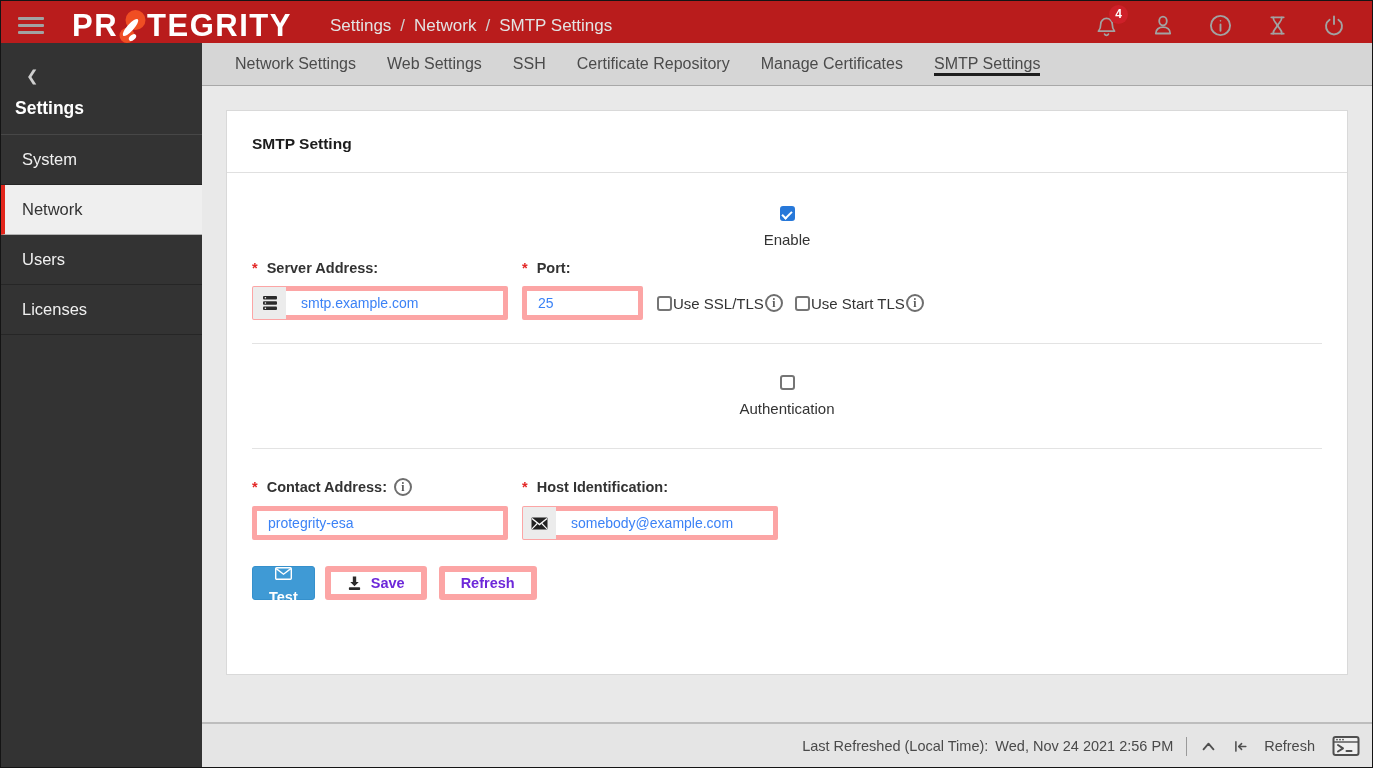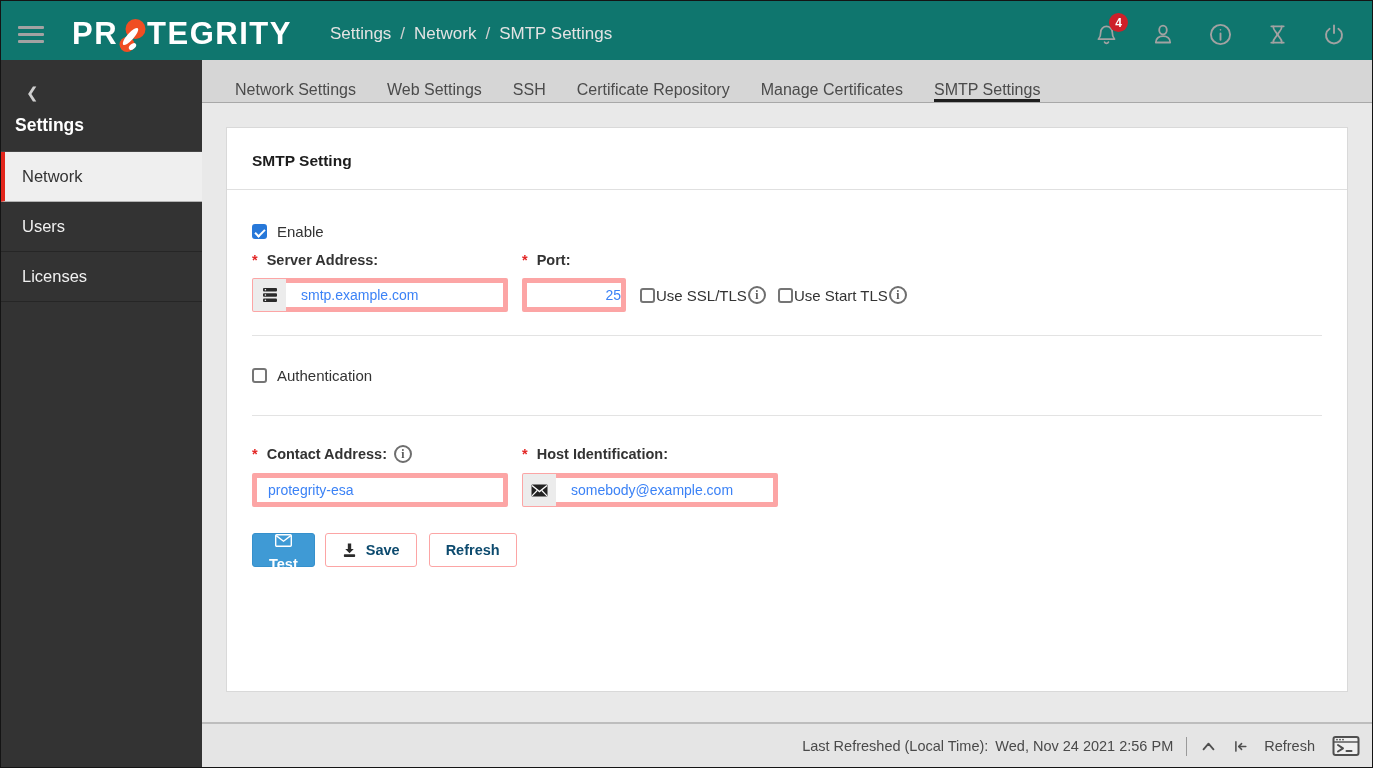--- a/index.html
+++ b/index.html
@@ -5,21 +5,21 @@
   * { box-sizing: border-box; margin: 0; padding: 0; }
   html,body { width:1373px; height:768px; }
   body {
     font-family: "Liberation Sans", sans-serif;
     background:#e9e9e9;
     overflow:hidden;
   }
   #app { width:1373px; height:768px; display:flex; flex-direction:column; outline:1px solid #141414; outline-offset:-1px; }
 
   
-  .topbar { height:60px; background:#0f766e; display:flex; align-items:center; padding:8px 16px 0 18px; flex:0 0 auto; }
+  .topbar { height:43px; background:#b91c1c; display:flex; align-items:center; padding:8px 16px 0 18px; flex:0 0 auto; }
   .hamburger { width:26px; height:17px; display:flex; flex-direction:column; justify-content:space-between; cursor:pointer; margin-right:28px; }
   .hamburger span { display:block; height:3px; background:#a2a2a2; border-radius:1px; }
   .brand { display:flex; align-items:center; color:#fff; font-weight:bold; font-size:31px; letter-spacing:1.5px; margin-right:38px; user-select:none; }
   .brand .o-icon { margin:0 1px; position:relative; top:1px; }
   .breadcrumb { display:flex; align-items:center; gap:9px; font-size:17px; color:#e3e3e3; }
   .breadcrumb .sep { color:#cfcfcf; }
   .crumb { cursor:pointer; }
   .topbar-actions { margin-left:auto; display:flex; align-items:center; gap:31px; padding-right:10px; }
   .top-icon { position:relative; width:26px; height:26px; display:flex; align-items:center; justify-content:center; cursor:pointer; }
   .badge { position:absolute; top:-8px; right:-9px; min-width:19px; height:19px; border-radius:50%; background:#ce2029; color:#fff; font-size:12px; font-weight:bold; display:flex; align-items:center; justify-content:center; }
@@ -29,60 +29,60 @@
   .sidebar { width:202px; background:#333333; flex:0 0 auto; display:flex; flex-direction:column; }
   .sidebar-top { padding:24px 14px 15px 14px; border-bottom:1px solid #474747; }
   .collapse-chevron { color:#cfcfcf; font-size:15px; margin-left:12px; cursor:pointer; display:inline-block; margin-bottom:13px; }
   .sidebar-title { color:#fff; font-weight:bold; font-size:17.5px; padding-left:1px; }
   .nav-item { height:50px; display:flex; align-items:center; padding-left:22px; color:#f0f0f0; font-size:16.5px; cursor:pointer; border-bottom:1px solid rgba(0,0,0,0.25); }
   .nav-item.active { background:#efefef; color:#333; border-left:5px solid #e1251b; padding-left:17px; }
 
   .main { flex:1; display:flex; flex-direction:column; min-width:0; background:#e9e9e9; }
 
   
-  .tabbar { height:43px; background:#d6d6d6; border-bottom:1px solid #a8a8a8; display:flex; align-items:flex-end; padding-left:33px; gap:31px; flex:0 0 auto; }
+  .tabbar { height:43px; background:#d6d6d6; border-bottom:1px solid #a8a8a8; display:flex; align-items:center; padding-left:33px; gap:31px; flex:0 0 auto; }
   .tab { display:flex; align-items:center; font-size:16px; color:#4b4b4b; cursor:pointer; border-bottom:3px solid transparent; padding-top:2px; }
   .tab.active { border-bottom-color:#1e1e1e; }
 
   
   .content { flex:1; padding:24px 25px 0 24px; min-height:0; }
   .card { background:#fff; border:1px solid #d9d9d9; height:565px; }
   .card-header { padding:24px 25px 19px 25px; border-bottom:1px solid #e0e0e0; }
   .card-title { font-size:15.5px; font-weight:bold; color:#1c1c1c; }
   .card-body { padding:33px 25px 0 25px; }
   .desc { font-size:14.5px; color:#4a4a4a; margin-bottom:30px; }
 
-  .cb-row { display:flex; align-items:center; gap:10px; }
+  .cb-row { display:flex; align-items:center; gap:10px;flex-direction:column; }
   .cb { width:15px; height:15px; border:2px solid #757575; border-radius:3px; background:#fff; cursor:pointer; flex:0 0 auto; }
   .cb.checked { background:#2778d9; border-color:#2778d9; }
   .cb.checked::after { content:''; display:block; width:4px; height:8px; border:solid #fff; border-width:0 2px 2px 0; transform:rotate(45deg); margin:0 auto; margin-top:1px; }
   .cb-label { font-size:15px; color:#333; }
 
   .labels-row { display:flex; margin-top:12px; margin-bottom:10px; align-items:center; }
   .field-label { font-size:14.5px; font-weight:bold; color:#333; display:flex; align-items:center; gap:7px; }
   .req { color:#e32726; margin-right:2px; font-weight:bold; }
   .w-col1 { width:270px; flex:0 0 auto; }
 
   .inputs-row { display:flex; align-items:center; }
   .input-group { position:relative; width:256px; margin-right:14px; flex:0 0 auto; }
   .text-input { height:34px; width:100%; border:5px solid #fca5a5; border-radius:2px; font-family:"Liberation Sans",sans-serif; font-size:14px; color:#3b82f6; padding-left:11px; background:#fff; outline:none; }
   .with-addon .text-input { padding-left:44px; }
   .addon { position:absolute; left:1px; top:1px; bottom:1px; width:33px; background:#ececec; display:flex; align-items:center; justify-content:center; border-radius:1px 0 0 1px; }
-  .input-port { width:104px; margin-right:14px; flex:0 0 auto;text-align:right; }
+  .input-port { width:121px; margin-right:14px; flex:0 0 auto; }
   .inline-cb { display:flex; align-items:center; gap:1px; margin-right:12px; }
 
   .info-icon { width:18px; height:18px; border:2px solid #6e6e6e; border-radius:50%; display:inline-flex; align-items:center; justify-content:center; font-size:11.5px; font-weight:bold; color:#555; cursor:pointer; flex:0 0 auto; font-family:"Liberation Serif",serif; }
 
   .hr { border:0; border-top:1px solid #e3e3e3; margin:23px 0 31px 0; }
   .hr2 { border:0; border-top:1px solid #e3e3e3; margin:31px 0 29px 0; }
 
   .buttons-row { display:flex; align-items:center; margin-top:26px; }
   .btn { height:34px; display:inline-flex; align-items:center; gap:9px; padding:0 16px; font-family:"Liberation Sans",sans-serif; font-size:14.5px; font-weight:bold; border-radius:3px; cursor:pointer; }
   .btn-primary { background:#3f9ad5; border:1px solid #3590cc; color:#fff; margin-right:10px;flex-direction:column; }
-  .btn-secondary { background:#fff; border:1px solid #fca5a5; color:#0c4a6e; margin-right:12px; }
+  .btn-secondary { background:#fff; border:6px solid #fca5a5; color:#6d28d9; margin-right:12px; }
 
   
   .footer { height:46px; background:#e5e5e5; border-top:2px solid #bdbdbd; display:flex; align-items:center; justify-content:flex-end; padding-right:13px; flex:0 0 auto; font-size:14.5px; color:#4a4a4a; }
   .footer .label { margin-right:7px; }
   .footer .value { margin-right:13px; }
   .vsep { width:1px; height:19px; background:#9a9a9a; margin-right:13px; }
   .foot-icon { display:flex; align-items:center; justify-content:center; cursor:pointer; margin-right:14px; }
   .foot-refresh { cursor:pointer; margin-right:17px; }
 
   svg { display:block; }
@@ -157,20 +157,21 @@
     </div>
   </div>
 
   <div class="shell">
 
     <div class="sidebar">
       <div class="sidebar-top">
         <span class="collapse-chevron">❮</span>
         <div class="sidebar-title">Settings</div>
       </div>
+      <div class="nav-item">System</div>
       <div class="nav-item active">Network</div>
       <div class="nav-item">Users</div>
       <div class="nav-item">Licenses</div>
     </div>
 
     <div class="main">
 
       <div class="tabbar">
         <div class="tab">Network Settings</div>
         <div class="tab">Web Settings</div>

